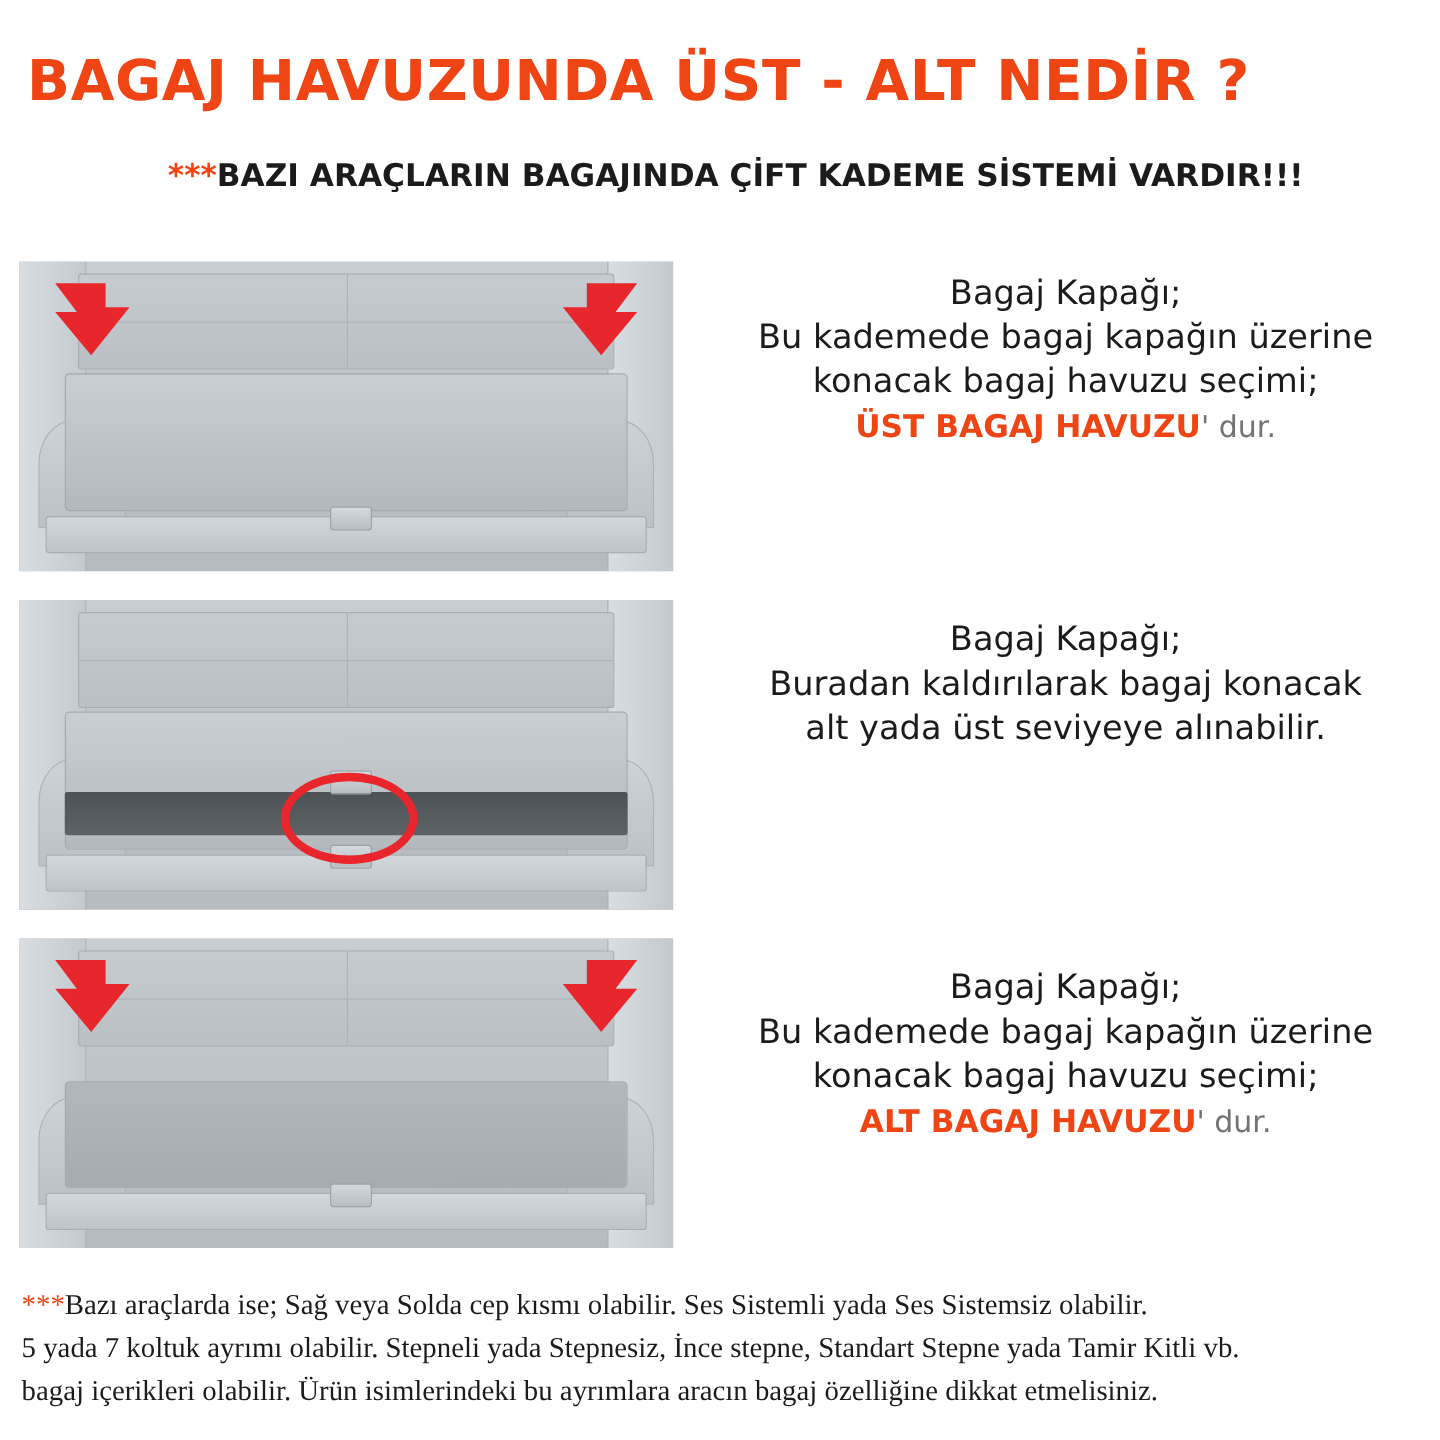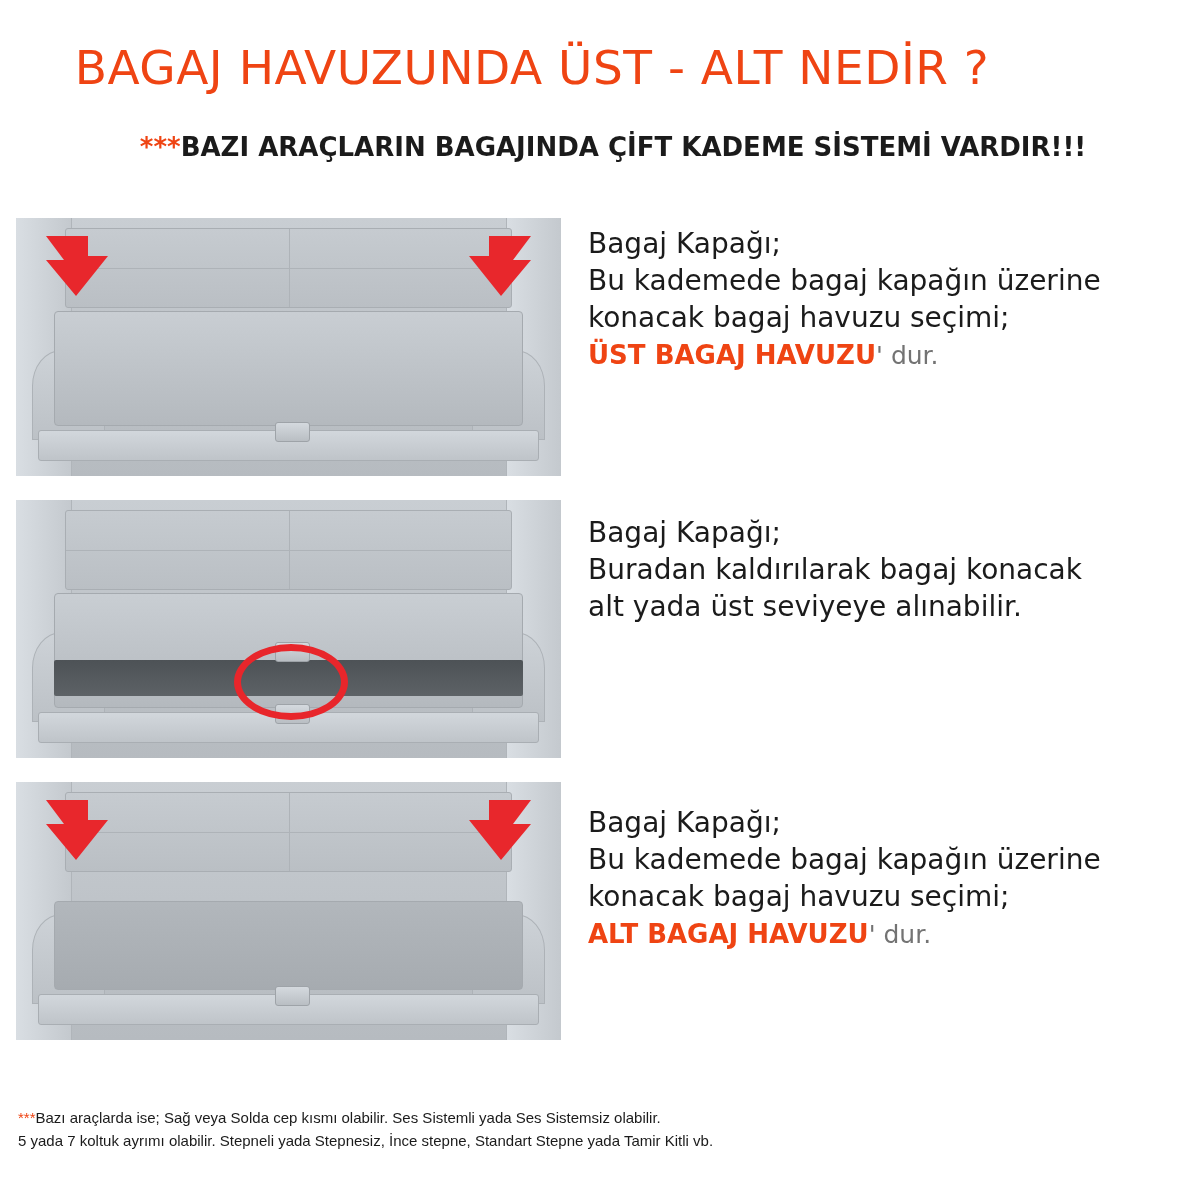--- a/index.html
+++ b/index.html
@@ -20,21 +20,21 @@
     background: #ffffff;
   }
   .title {
     position: absolute;
     top: 40px;
     left: 0;
     width: 1064px;
     text-align: center;
     color: #ef4413;
     font-size: 47px;
-    font-weight: normal;
+    font-weight: bold;
     letter-spacing: 0.5px;
     font-family: "DejaVu Sans", sans-serif;
   }
   .subtitle {
     position: absolute;
     top: 132px;
     left: 0;
     width: 1200px;
     text-align: center;
     font-size: 26px;
@@ -181,44 +181,44 @@
   }
 
   .text-block {
     position: absolute;
     left: 588px;
     width: 600px;
     color: #1b1b1b;
     font-size: 28px;
     line-height: 1.32;
     font-family: "DejaVu Sans", sans-serif;
+    text-align: center;
   }
   .tb-1 { top: 226px; }
   .tb-2 { top: 515px; }
   .tb-3 { top: 805px; }
   .text-block .line { white-space: nowrap; }
   .highlight {
     color: #ef4413;
     font-weight: bold;
     font-size: 26px;
   }
   .suffix {
     color: #737373;
     font-size: 25px;
   }
   .footer {
     position: absolute;
     left: 18px;
     top: 1070px;
     width: 1165px;
-    font-size: 15px;
+    font-size: 24px;
     line-height: 1.5;
     color: #1b1b1b;
-    font-family: Liberation Sans, sans-serif;
-    margin-top: 37px;
+    font-family: Liberation Serif, serif;
   }
   .footer .stars { color: #ef4413; }
 </style>
 </head>
 <body>
 
 <div class="page">
 
   <div class="title">BAGAJ HAVUZUNDA ÜST - ALT NEDİR ?</div>
 
@@ -308,15 +308,16 @@
     <div class="line">Bu kademede bagaj kapağın üzerine</div>
     <div class="line">konacak bagaj havuzu seçimi;</div>
     <div class="line">
       <span class="highlight">ALT BAGAJ HAVUZU</span><span class="suffix">' dur.</span>
     </div>
   </div>
 
   <div class="footer">
     <div><span class="stars">***</span><span>Bazı araçlarda ise; Sağ veya Solda cep kısmı olabilir. Ses Sistemli yada Ses Sistemsiz olabilir.</span></div>
     <div>5 yada 7 koltuk ayrımı olabilir. Stepneli yada Stepnesiz, İnce stepne, Standart Stepne yada Tamir Kitli vb.</div>
+    <div>bagaj içerikleri olabilir. Ürün isimlerindeki bu ayrımlara aracın bagaj özelliğine dikkat etmelisiniz.</div>
   </div>
 
 </div>
 
 </body></html>

